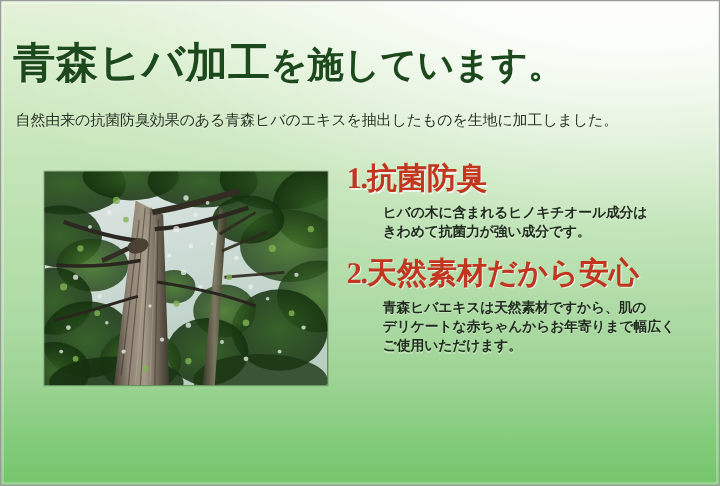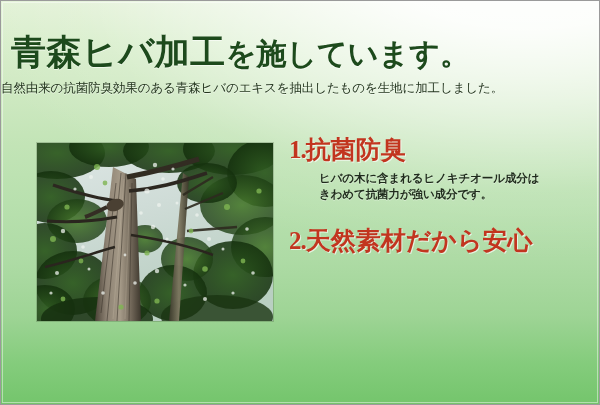--- a/index.html
+++ b/index.html
@@ -57,21 +57,21 @@
     line-height:1.06;
     letter-spacing:0.5px;
     white-space:nowrap;
     text-shadow:0 1px 0 rgba(255,255,255,0.55);
   }
   #main-heading .small-tail{
     font-size:30px;
     letter-spacing:0;
   }
   #sub-heading{
-    margin:0;
+    margin:12px;
     padding-top:9px;
     color:#24361f;
     font-size:12.5px;
     font-weight:500;
     line-height:1.3;
     white-space:nowrap;
     letter-spacing:-0.1px;
     text-shadow:0 1px 0 rgba(255,255,255,0.5);
   }
 
@@ -112,21 +112,21 @@
   .point-body{
     margin:5px 0 0 30px;
     color:#1f2b1c;
     font-size:11.5px;
     line-height:1.42;
     white-space:pre-line;
     letter-spacing:-0.1px;
     text-shadow:0 1px 0 rgba(255,255,255,0.35);
     font-weight:bold;
   }
-  #point-2-wrap{margin-top:24px;}
+  #point-2-wrap{margin-top:12px;}
 </style>
 </head>
 <body>
 
 <div id="banner">
   <div id="inner-edge"></div>
 
   <div id="header">
     <h1 id="main-heading"><span>青森ヒバ加工</span><span class="small-tail">を施しています。</span></h1>
     <p id="sub-heading">自然由来の抗菌防臭効果のある青森ヒバのエキスを抽出したものを生地に加工しました。</p>
@@ -268,16 +268,19 @@
   <div id="points">
 
     <div class="point">
       <p class="point-title"><span class="num">1.</span><span>抗菌防臭</span></p>
       <p class="point-body">ヒバの木に含まれるヒノキチオール成分は
 きわめて抗菌力が強い成分です。</p>
     </div>
 
     <div class="point" id="point-2-wrap">
       <p class="point-title"><span class="num">2.</span><span>天然素材だから安心</span></p>
+      <p class="point-body">青森ヒバエキスは天然素材ですから、肌の
+デリケートな赤ちゃんからお年寄りまで幅広く
+ご使用いただけます。</p>
     </div>
 
   </div>
 </div>
 
 </body></html>

